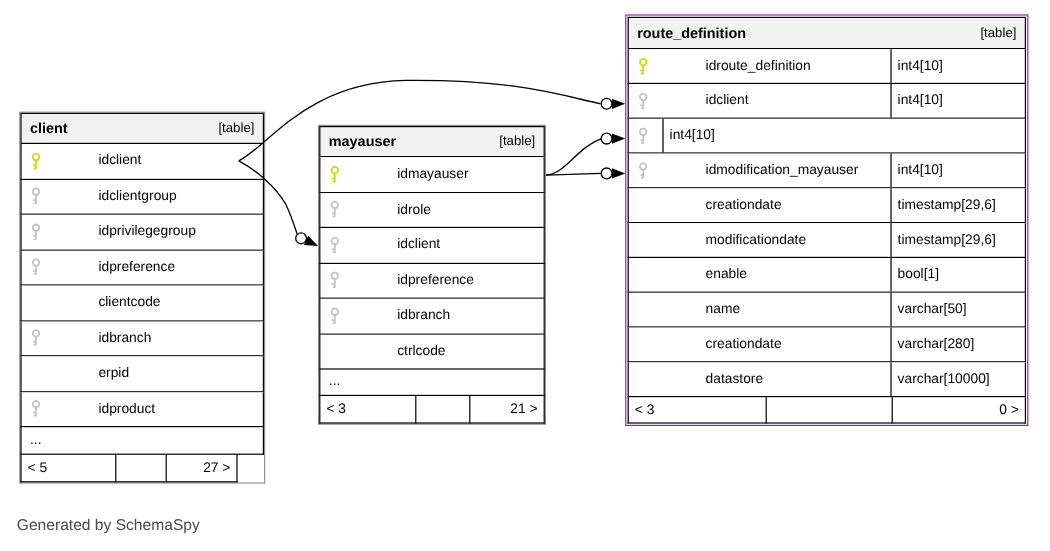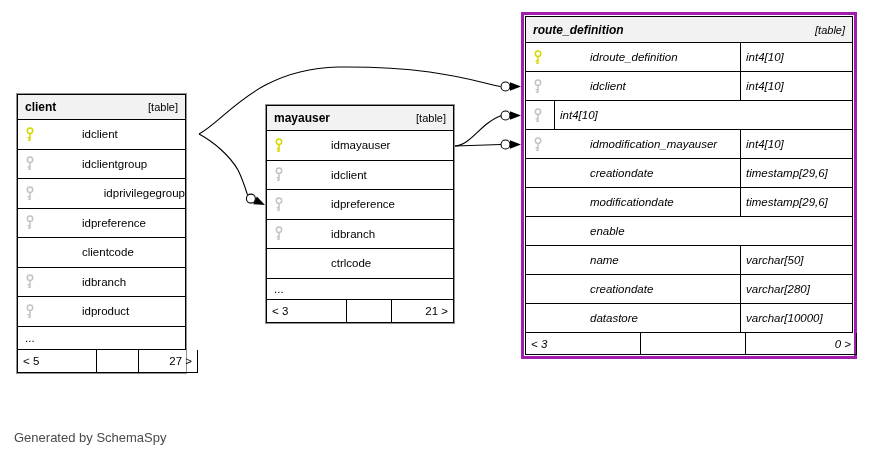--- a/index.html
+++ b/index.html
@@ -3,21 +3,21 @@
 <meta charset="utf-8">
 <style>
   html,body { margin:0; padding:0; background:#fff; }
   .canvas {
     position:relative; width:875px; height:459px; overflow:hidden;
     font-family:"Liberation Sans", sans-serif; background:#fff;
     -webkit-font-smoothing:none;
   }
   .tbl { position:absolute; background:#fff; box-sizing:border-box; z-index:1; }
   .tbl.normal { border:1px solid #919191; }
-  .tbl.focus  { border:3px solid #a21caf; padding:1px;font-style:italic; }
+  .tbl.focus  { border:1px solid #a21caf; padding:1px; }
   .hdr {
     box-sizing:border-box; border:1px solid #000; background:#f2f2f2;
     display:flex; justify-content:space-between; align-items:center; padding:0 7px;
   }
   .tname { font-weight:bold; font-size:12px; color:#000; }
   .ttag  { font-size:11px; color:#000; }
   .row {
     box-sizing:border-box; border-left:1px solid #000; border-right:1px solid #000;
     border-bottom:1px solid #000; display:flex; align-items:center;
     font-size:11.5px; color:#000; padding-left:7px; background:#fff;
@@ -46,21 +46,21 @@
   .credit {
     position:absolute; left:14px; top:430px; font-size:13px; color:#4a4a4a; z-index:1;
   }
   .links { position:absolute; left:0; top:0; z-index:5; pointer-events:none; }
 </style>
 </head>
 <body>
 
 <div class="canvas">
 
-  <div class="tbl normal" style="left:16px; top:93px; width:171px;">
+  <div class="tbl normal" style="left:16px; top:93px; width:205px;">
     <div class="hdr" style="height:26px;">
       <span class="tname">client</span>
       <span class="ttag">[table]</span>
     </div>
     <div class="row" style="height:29.5px;">
       <span class="keycell pk">
           <svg width="10" height="15" viewBox="0 0 10 15">
             <circle cx="5" cy="3.8" r="2.7" fill="none" stroke="currentColor" stroke-width="1.5"></circle>
             <path d="M5 6.5 V13.8 M5 10.8 H2.6 M5 13.3 H3.2" stroke="currentColor" stroke-width="1.5" fill="none"></path>
           </svg>
@@ -69,21 +69,21 @@
     </div>
     <div class="row" style="height:29.5px;">
       <span class="keycell fk">
           <svg width="10" height="15" viewBox="0 0 10 15">
             <circle cx="5" cy="3.8" r="2.7" fill="none" stroke="currentColor" stroke-width="1.5"></circle>
             <path d="M5 6.5 V13.8 M5 10.8 H2.6 M5 13.3 H3.2" stroke="currentColor" stroke-width="1.5" fill="none"></path>
           </svg>
         </span>
       <span class="nlabel">idclientgroup</span>
     </div>
-    <div class="row" style="height:29.5px;text-align:right;">
+    <div class="row" style="height:29.5px;">
       <span class="keycell fk">
           <svg width="10" height="15" viewBox="0 0 10 15">
             <circle cx="5" cy="3.8" r="2.7" fill="none" stroke="currentColor" stroke-width="1.5"></circle>
             <path d="M5 6.5 V13.8 M5 10.8 H2.6 M5 13.3 H3.2" stroke="currentColor" stroke-width="1.5" fill="none"></path>
           </svg>
         </span>
       <span class="nlabel">idprivilegegroup</span>
     </div>
     <div class="row" style="height:29.5px;">
       <span class="keycell fk">
@@ -99,20 +99,24 @@
       <span class="nlabel">clientcode</span>
     </div>
     <div class="row" style="height:29.5px;">
       <span class="keycell fk">
           <svg width="10" height="15" viewBox="0 0 10 15">
             <circle cx="5" cy="3.8" r="2.7" fill="none" stroke="currentColor" stroke-width="1.5"></circle>
             <path d="M5 6.5 V13.8 M5 10.8 H2.6 M5 13.3 H3.2" stroke="currentColor" stroke-width="1.5" fill="none"></path>
           </svg>
         </span>
       <span class="nlabel">idbranch</span>
+    </div>
+    <div class="row" style="height:29.5px;">
+      <span class="keycell"></span>
+      <span class="nlabel">erpid</span>
     </div>
     <div class="row" style="height:29.5px;">
       <span class="keycell fk">
           <svg width="10" height="15" viewBox="0 0 10 15">
             <circle cx="5" cy="3.8" r="2.7" fill="none" stroke="currentColor" stroke-width="1.5"></circle>
             <path d="M5 6.5 V13.8 M5 10.8 H2.6 M5 13.3 H3.2" stroke="currentColor" stroke-width="1.5" fill="none"></path>
           </svg>
         </span>
       <span class="nlabel">idproduct</span>
     </div>
@@ -138,20 +142,29 @@
         </span>
       <span class="nlabel">idmayauser</span>
     </div>
     <div class="row" style="height:29.5px;">
       <span class="keycell fk">
           <svg width="10" height="15" viewBox="0 0 10 15">
             <circle cx="5" cy="3.8" r="2.7" fill="none" stroke="currentColor" stroke-width="1.5"></circle>
             <path d="M5 6.5 V13.8 M5 10.8 H2.6 M5 13.3 H3.2" stroke="currentColor" stroke-width="1.5" fill="none"></path>
           </svg>
         </span>
+      <span class="nlabel">idrole</span>
+    </div>
+    <div class="row" style="height:29.5px;">
+      <span class="keycell fk">
+          <svg width="10" height="15" viewBox="0 0 10 15">
+            <circle cx="5" cy="3.8" r="2.7" fill="none" stroke="currentColor" stroke-width="1.5"></circle>
+            <path d="M5 6.5 V13.8 M5 10.8 H2.6 M5 13.3 H3.2" stroke="currentColor" stroke-width="1.5" fill="none"></path>
+          </svg>
+        </span>
       <span class="nlabel">idclient</span>
     </div>
     <div class="row" style="height:29.5px;">
       <span class="keycell fk">
           <svg width="10" height="15" viewBox="0 0 10 15">
             <circle cx="5" cy="3.8" r="2.7" fill="none" stroke="currentColor" stroke-width="1.5"></circle>
             <path d="M5 6.5 V13.8 M5 10.8 H2.6 M5 13.3 H3.2" stroke="currentColor" stroke-width="1.5" fill="none"></path>
           </svg>
         </span>
       <span class="nlabel">idpreference</span>
@@ -227,20 +240,21 @@
       <span class="typecell" style="width:112px; font-size:11.5px;">timestamp[29,6]</span>
     </div>
     <div class="row" style="height:29px;align-items:center;">
       <span class="keycell"></span>
       <span class="nlabel">modificationdate</span>
       <span class="typecell" style="width:112px; font-size:11.5px;">timestamp[29,6]</span>
     </div>
     <div class="row" style="height:29px;">
       <span class="keycell"></span>
       <span class="nlabel">enable</span>
+      <span class="typecell" style="width:112px; font-size:11.5px;">bool[1]</span>
     </div>
     <div class="row" style="height:29px;">
       <span class="keycell"></span>
       <span class="nlabel">name</span>
       <span class="typecell" style="width:112px; font-size:11.5px;">varchar[50]</span>
     </div>
     <div class="row" style="height:29px;">
       <span class="keycell"></span>
       <span class="nlabel">creationdate</span>
       <span class="typecell" style="width:112px; font-size:11.5px;">varchar[280]</span>

